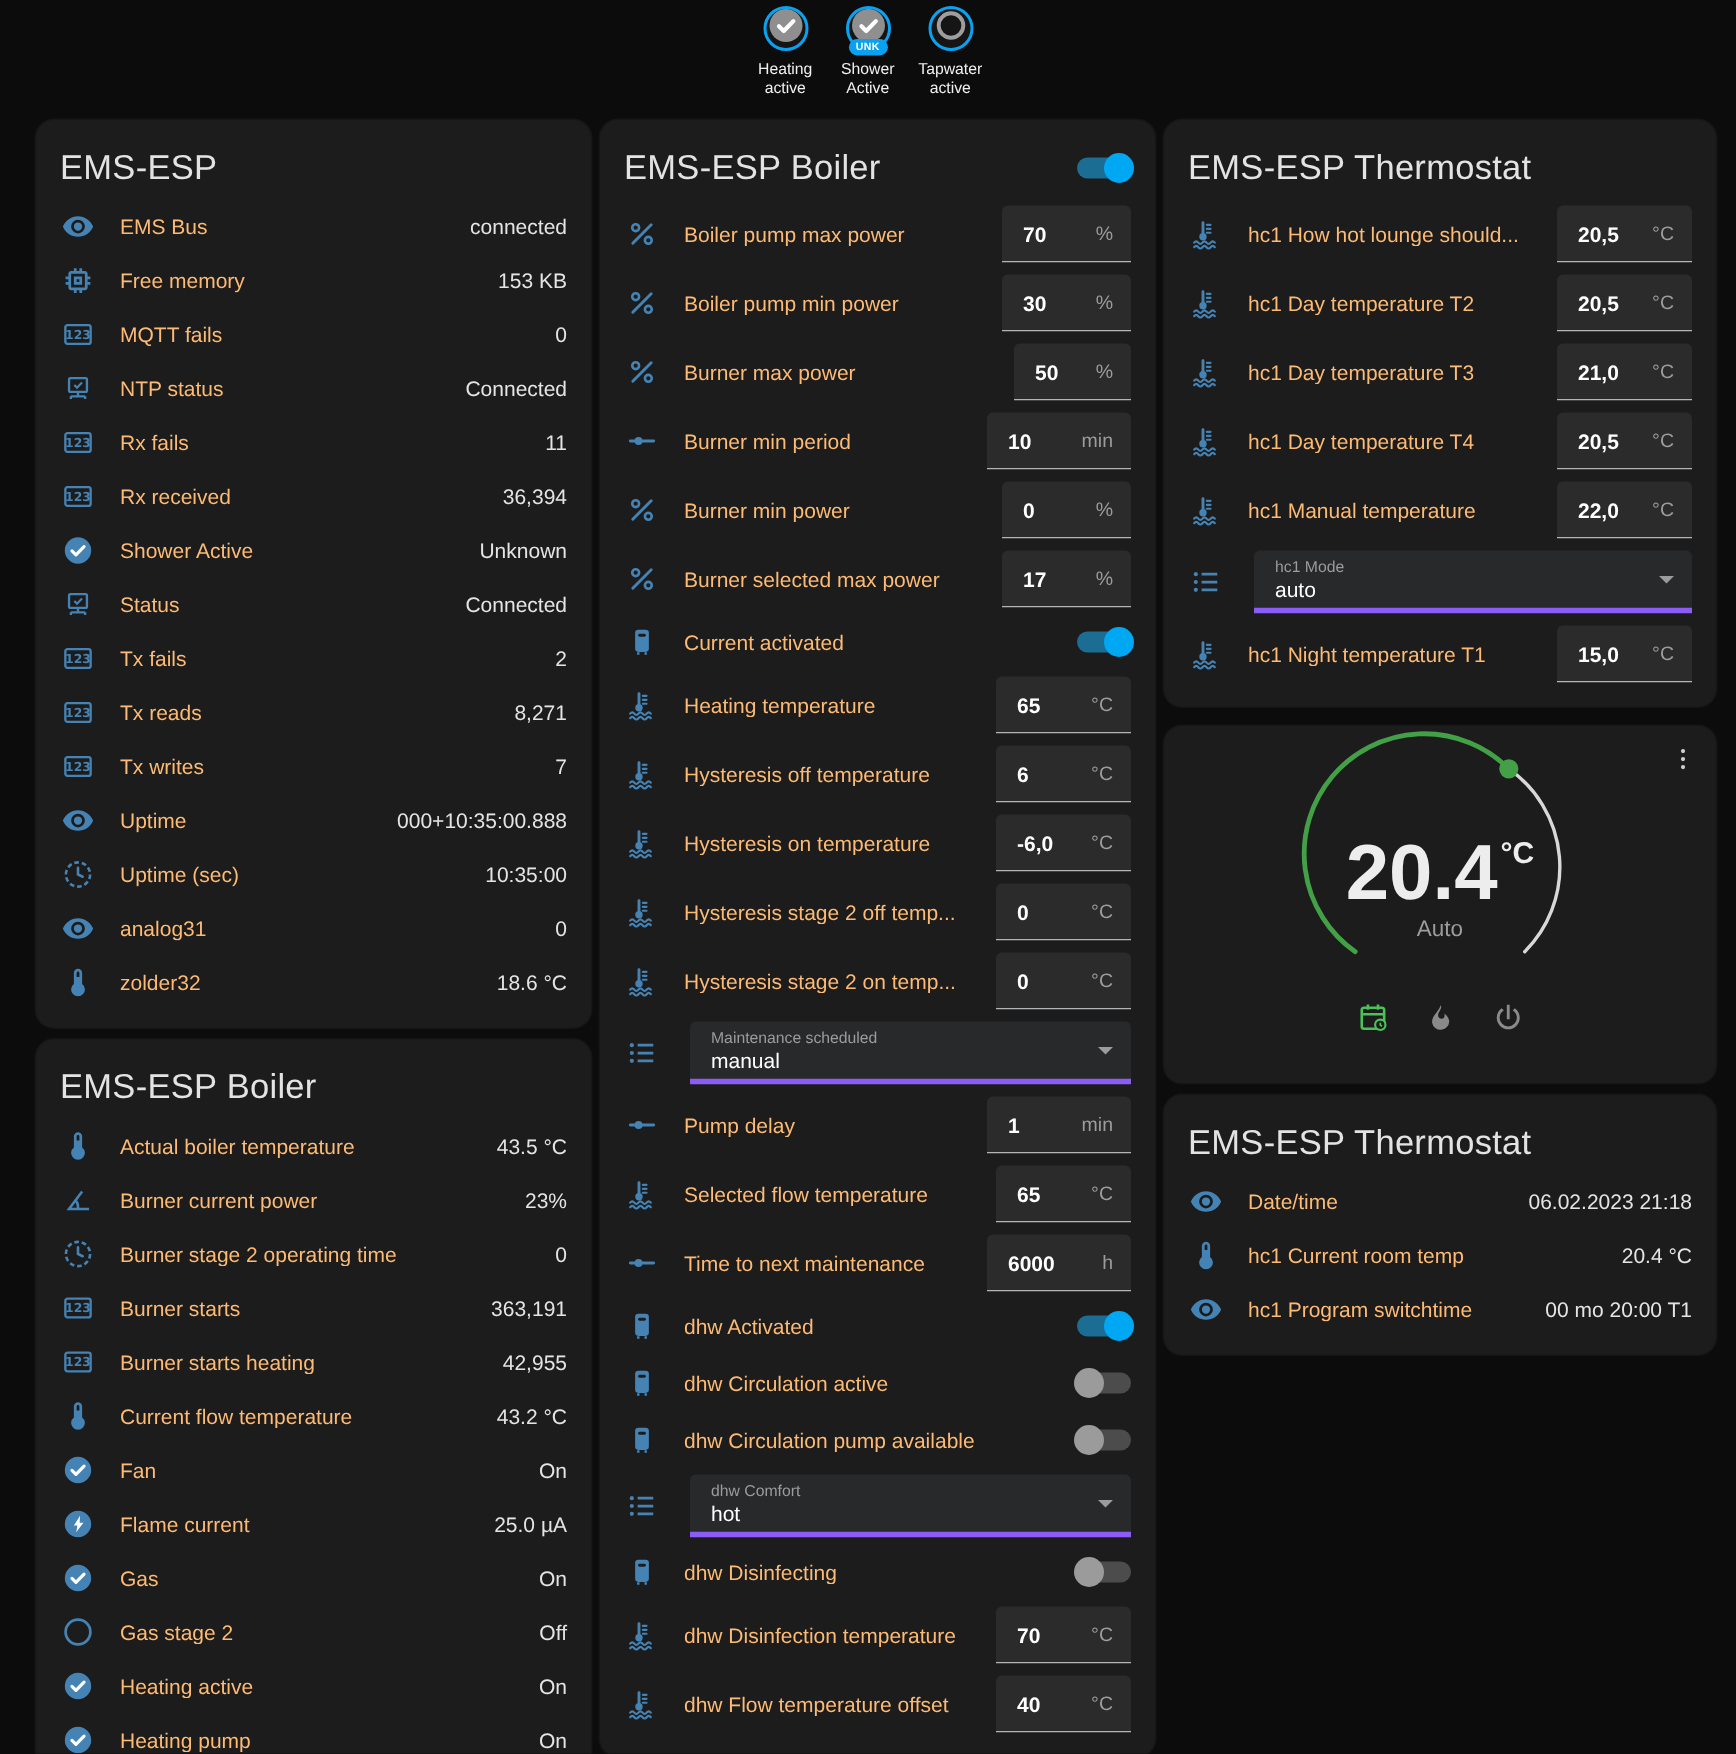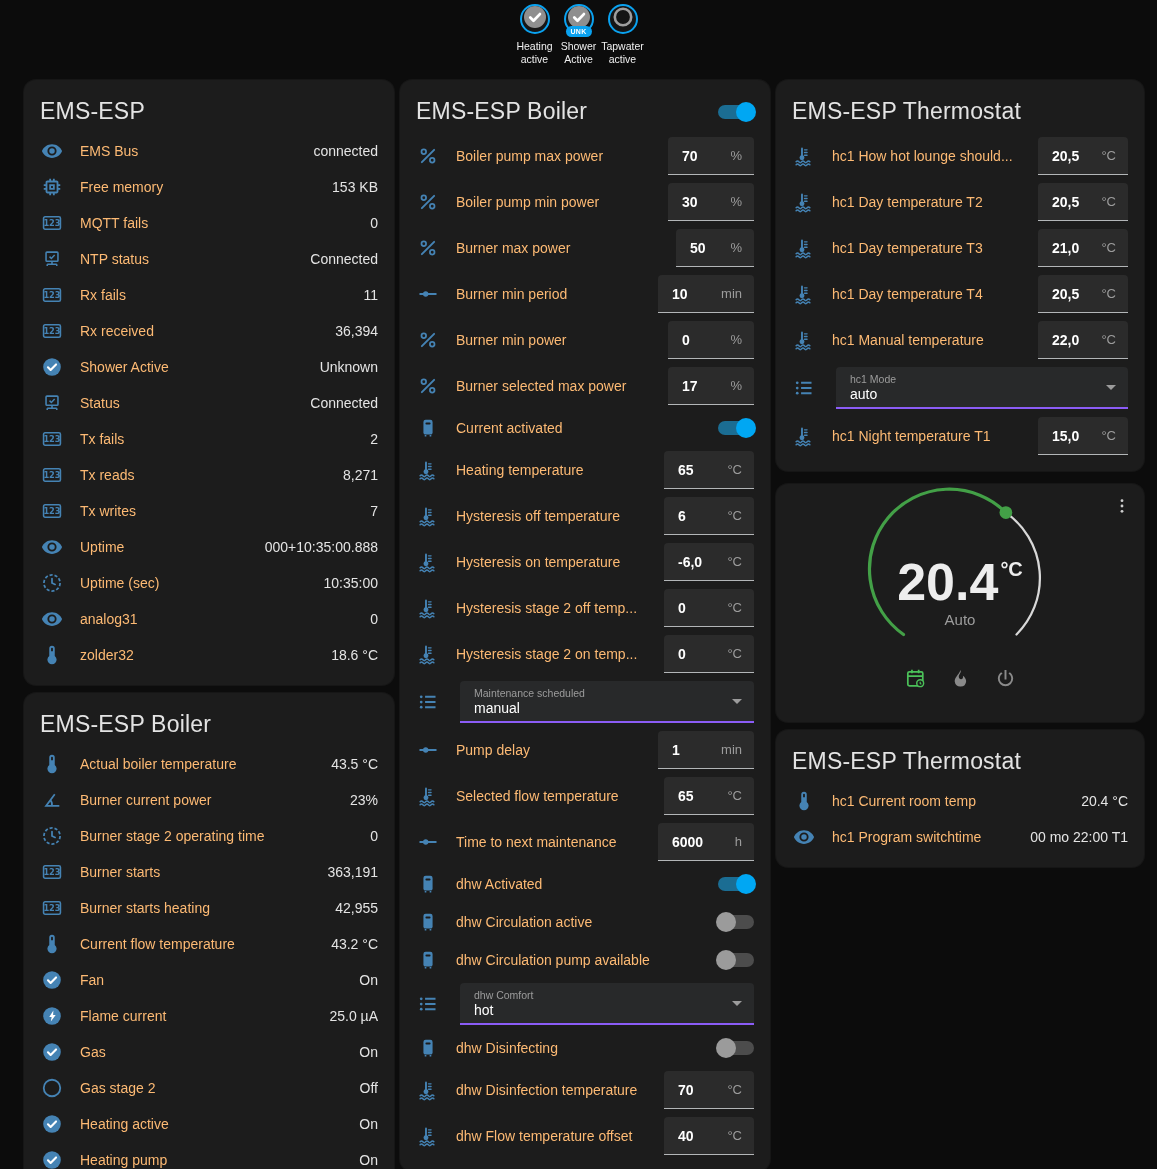--- a/index.html
+++ b/index.html
@@ -8,21 +8,21 @@
     --green:#43a047;
   }
   *{box-sizing:border-box}
   html,body{margin:0;padding:0}
   body{
     width:1157px;height:1169px;position:relative;overflow:hidden;
     background:var(--bg);color:var(--txt);
     font-family:"Liberation Sans","DejaVu Sans",sans-serif;
   }
   
-  .badges{position:absolute;top:4px;left:0;width:100%;display:flex;justify-content:center;gap:0}
+  .badges{position:absolute;top:4px;left:0;width:100%;display:flex;justify-content:center;gap:11px}
   .badge{width:44px;text-align:center}
   .badge-circle{width:30px;height:30px;border-radius:50%;border:2px solid #0aa2f0;background:#151515;
     display:flex;align-items:center;justify-content:center;margin:0 auto;position:relative}
   .badge-tag{position:absolute;bottom:-5px;left:50%;transform:translateX(-50%);background:#0aa2f0;color:#fff;
     font-size:7px;font-weight:700;padding:2px 5px;border-radius:7px;letter-spacing:.3px}
   .badge-label{margin-top:6px;font-size:10.5px;line-height:1.25;color:#f0f0f0;white-space:nowrap}
   
   .col{position:absolute;top:80px;width:370px}
   #col-left{left:24px} #col-mid{left:400px} #col-right{left:776px;width:368px}
   .card{background:var(--card);border-radius:12px;padding:12px 16px;margin-bottom:8px;
@@ -35,21 +35,21 @@
   .srow{height:36px}
   .rname{flex:1;font-size:14px;color:#fdba74;white-space:nowrap;overflow:hidden;text-overflow:ellipsis}
   .rvalue{font-size:14px;color:#e4e4e4;margin-left:8px;white-space:nowrap}
   .number-row{height:46px}
   .toggle-row{height:38px}
   .select-row{height:50px}
   .num-box{height:38px;background:#2b2b2b;border-radius:4px 4px 0 0;border-bottom:1px solid #b3b6b8;
     display:flex;align-items:center;padding:0 12px 0 14px;margin-left:8px;flex:none}
   .num-val{flex:1;font-size:14px;font-weight:600;color:#fff}
   .num-unit{font-size:13px;color:var(--dim);margin-left:6px}
-  .select-box{flex:1;margin-left:4px;height:42px;background:#28292a;border-radius:4px 4px 0 0;border-bottom:2px solid #8b5cf6;
+  .select-box{flex:1;margin-left:4px;height:42px;background:#28292a;border-radius:4px 4px 0 0;border-bottom:4px solid #8b5cf6;
     display:flex;align-items:center;padding:0 12px 0 14px;cursor:pointer}
   .sel-texts{flex:1}
   .sel-label{font-size:10.5px;color:var(--dim);margin-bottom:1px}
   .sel-value{font-size:14px;color:#fff}
   .caret{width:0;height:0;border-left:5px solid transparent;border-right:5px solid transparent;border-top:5.5px solid var(--dim)}
   
   .toggle{width:36px;height:14px;border-radius:7px;position:relative;display:inline-block;flex:none;cursor:pointer}
   .toggle.on{background:var(--tgl-on-track)}
   .toggle.off{background:var(--tgl-off-track)}
   .toggle .knob{width:20px;height:20px;border-radius:50%;position:absolute;top:-3px}
@@ -940,29 +940,38 @@
     </div>
   </section>
 
   <section class="card">
       <div class="card-header">
         <h2 class="card-title">EMS-ESP Thermostat</h2>
       </div>
       <div class="row srow">
         <span class="icon">
           <svg viewBox="0 0 24 24" width="22" height="22">
+            <path d="M12,9A3,3 0 0,0 9,12A3,3 0 0,0 12,15A3,3 0 0,0 15,12A3,3 0 0,0 12,9M12,17A5,5 0 0,1 7,12A5,5 0 0,1 12,7A5,5 0 0,1 17,12A5,5 0 0,1 12,17M12,4.5C7,4.5 2.73,7.61 1,12C2.73,16.39 7,19.5 12,19.5C17,19.5 21.27,16.39 23,12C21.27,7.61 17,4.5 12,4.5Z" fill="currentColor"></path>
+          </svg>
+        </span>
+        <span class="rname">Date/time</span>
+        <span class="rvalue">06.02.2023 21:18</span>
+      </div>
+      <div class="row srow">
+        <span class="icon">
+          <svg viewBox="0 0 24 24" width="22" height="22">
             <path d="M15 13V5A3 3 0 0 0 9 5V13A5 5 0 1 0 15 13M12 4A1 1 0 0 1 13 5V8H11V5A1 1 0 0 1 12 4Z" fill="currentColor"></path>
           </svg>
         </span>
         <span class="rname">hc1 Current room temp</span>
         <span class="rvalue">20.4 °C</span>
       </div>
       <div class="row srow">
         <span class="icon">
           <svg viewBox="0 0 24 24" width="22" height="22">
             <path d="M12,9A3,3 0 0,0 9,12A3,3 0 0,0 12,15A3,3 0 0,0 15,12A3,3 0 0,0 12,9M12,17A5,5 0 0,1 7,12A5,5 0 0,1 12,7A5,5 0 0,1 17,12A5,5 0 0,1 12,17M12,4.5C7,4.5 2.73,7.61 1,12C2.73,16.39 7,19.5 12,19.5C17,19.5 21.27,16.39 23,12C21.27,7.61 17,4.5 12,4.5Z" fill="currentColor"></path>
           </svg>
         </span>
         <span class="rname">hc1 Program switchtime</span>
-        <span class="rvalue">00 mo 22:00 T1</span>
+        <span class="rvalue">00 mo 20:00 T1</span>
       </div>
     </section>
 </div>
 
 </body></html>

